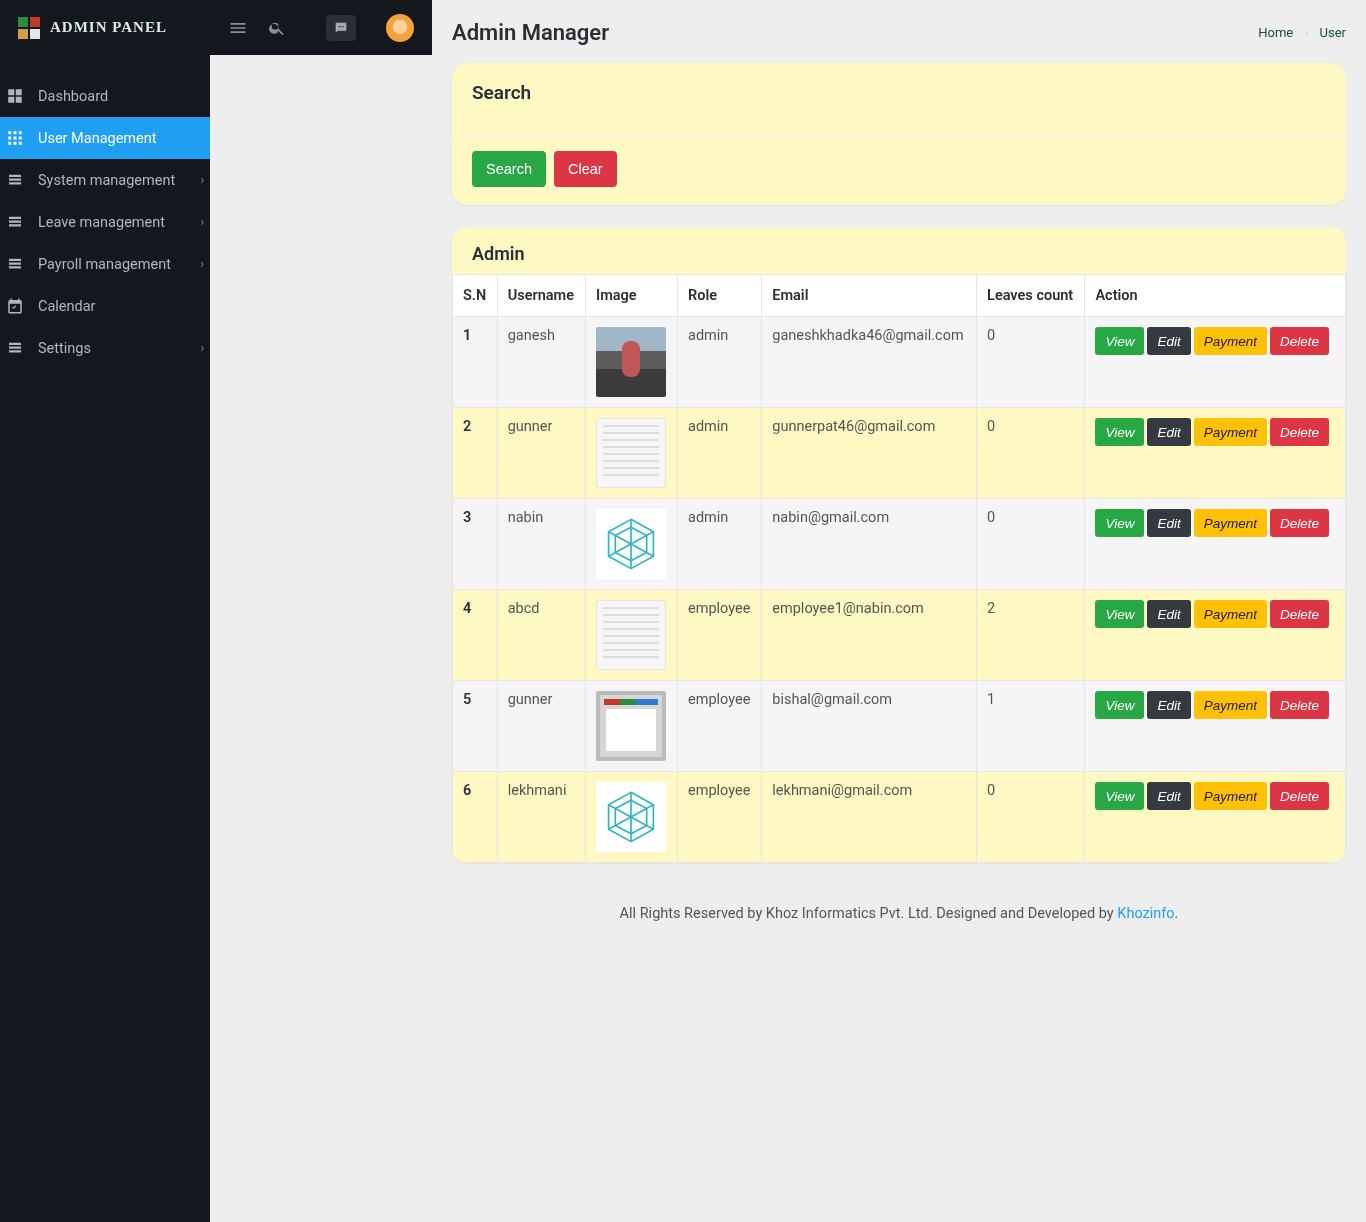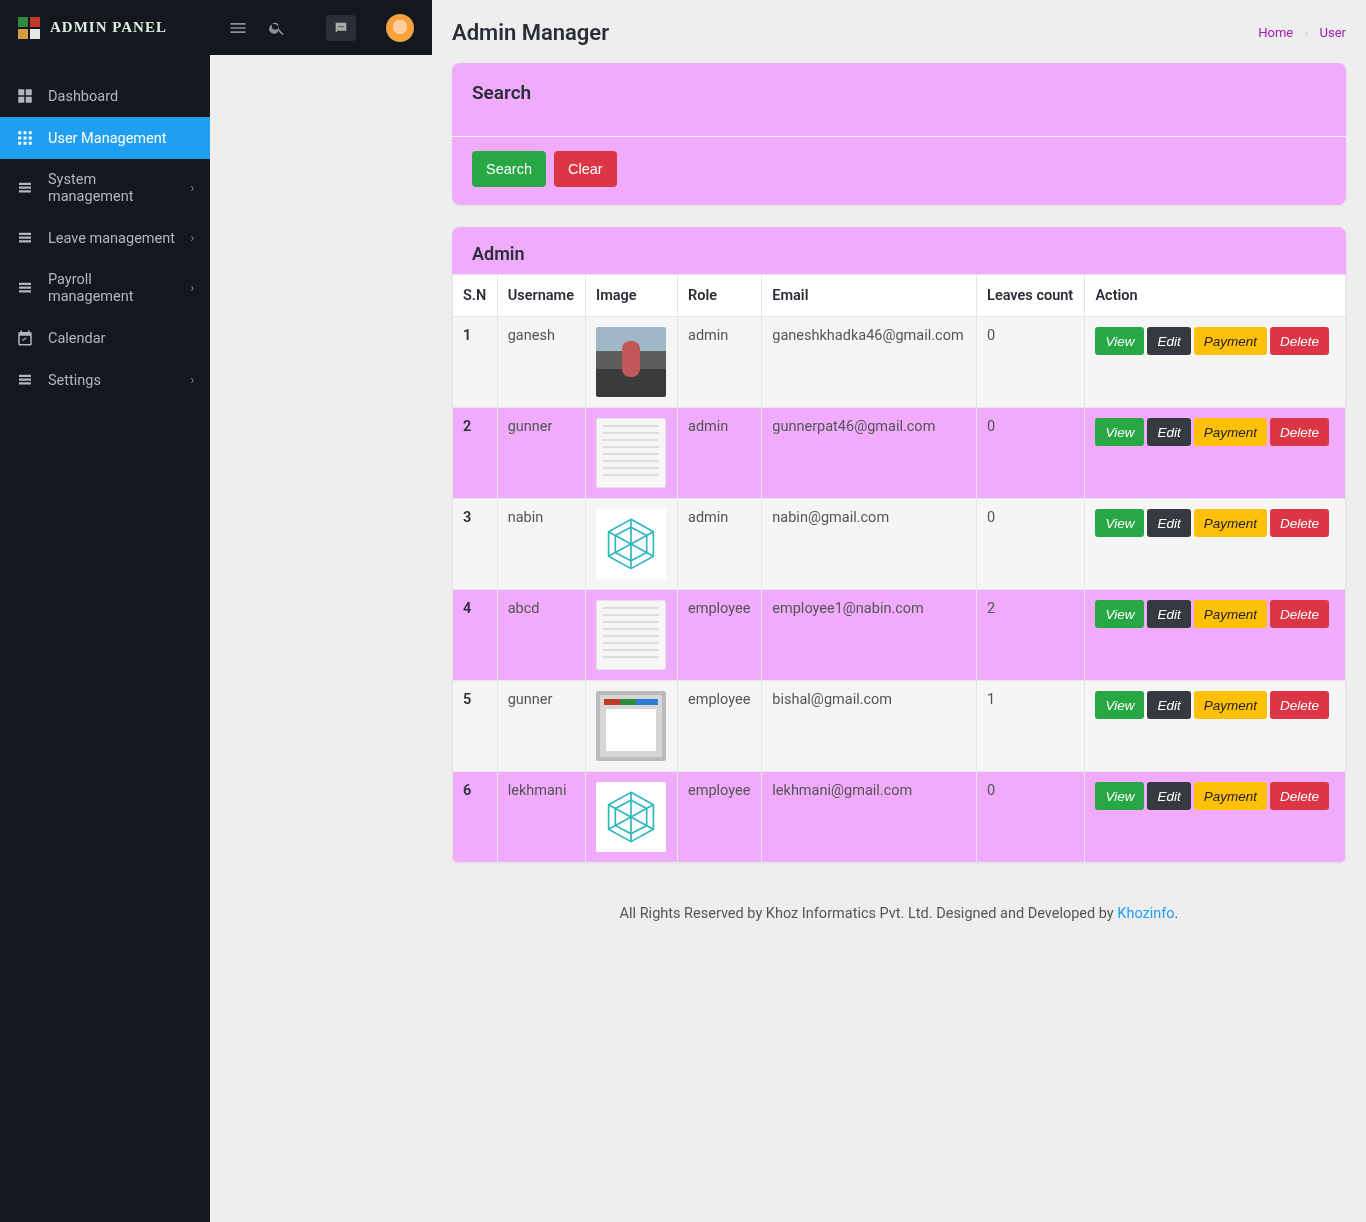--- a/index.html
+++ b/index.html
@@ -10,43 +10,43 @@
     
     .sidebar { width: 210px; background: #14171e; color: #a0a0a0; flex-shrink: 0; }
     .logo-area { display:flex; align-items:center; gap:10px; height:55px; padding:0 18px; }
     .logo-squares { display:grid; grid-template-columns: 1fr 1fr; grid-template-rows: 1fr 1fr; gap:2px; width:22px; height:22px; }
     .logo-squares span:nth-child(1){background:#2c8c3c;}
     .logo-squares span:nth-child(2){background:#c0392b;}
     .logo-squares span:nth-child(3){background:#d39e3d;}
     .logo-squares span:nth-child(4){background:#e6e6e6;}
     .logo-text { color:#dceedf; font-weight:600; letter-spacing:1px; font-size:15px; font-family: "Times New Roman", serif;}
     .nav { list-style:none; margin-top:20px;}
-    .nav li { display:flex; align-items:center; gap:14px; padding:12px 16px; cursor:pointer; position:relative; color:#b0b6bf; font-size:14.5px;}
+    .nav li { display:flex; align-items:center; gap:14px; padding:12px 6px; cursor:pointer; position:relative; color:#b0b6bf; font-size:14.5px;}
     .nav li.active { background:#1e9ff2; color:#fff; }
     .nav li .chev { margin-left:auto; font-size:12px; color:#8a8f99;}
     .nav .ico { width:18px; height:18px; display:inline-flex; align-items:center; justify-content:center; }
     .nav .ico svg{width:18px;height:18px;fill:currentColor;}
     
     
     .main { flex:1; display:flex; }
     .topbar { height:55px; background:#14171e; display:flex; align-items:center; padding:0 18px; gap:20px; }
     .topbar .hamburger { color:#8a8f99; cursor:pointer; width:20px;height:20px;}
     .topbar .search-ico { color:#8a8f99; cursor:pointer; width:18px;height:18px;}
     .topbar .spacer{flex:1;}
     .topbar .chat-ico{ width:30px;height:26px; background:#2a2e38; border-radius:4px; display:flex; align-items:center; justify-content:center; color:#aaa; cursor:pointer; font-size:13px;}
     .topbar .avatar { width:28px;height:28px; border-radius:50%; background: radial-gradient(circle at 50% 45%, #ffcf9e 0 40%, #f6a23c 41% 100%); border:2px solid #f6a23c; cursor:pointer; margin-left:10px;}
     
     .content { padding:20px; flex:1; background:#eee; display:flex; flex-direction:column;}
     .page-head { display:flex; align-items:center; margin-bottom:18px;}
     .page-title { font-size:22px; font-weight:600; color:#2a2e36;}
     .breadcrumb { margin-left:auto; font-size:13px; color:#999;}
-    .breadcrumb a { color:#a21caf; text-decoration:none; }
+    .breadcrumb a { color:#14532d; text-decoration:none; }
     .breadcrumb .sep { margin:0 8px; color:#ccc;}
     
-    .card { background:#f0abfc; border-radius:8px; box-shadow:0 1px 3px rgba(0,0,0,0.05); margin-bottom:22px; }
+    .card { background:#fef9c3; border-radius:15px; box-shadow:0 1px 3px rgba(0,0,0,0.05); margin-bottom:22px; }
     .card-pad { padding:18px 20px; }
     .card h3 { font-size:19px; font-weight:600; color:#2a2e36; margin-bottom:14px;}
     
     .search-row { display:flex; align-items:center; gap:24px; }
     .search-label { width:190px; text-align:right; font-weight:600; color:#333; font-size:14px;}
     .search-row input { flex:1; height:38px; border:1px solid #ced4da; border-radius:4px; padding:0 12px; font-size:14.5px; color:#495057;}
     .search-row input::placeholder{color:#7d8590;}
     
     .card .divider{ border-top:1px solid #eee; }
     .btn-row { padding:14px 20px 18px; display:flex; gap:8px;}

